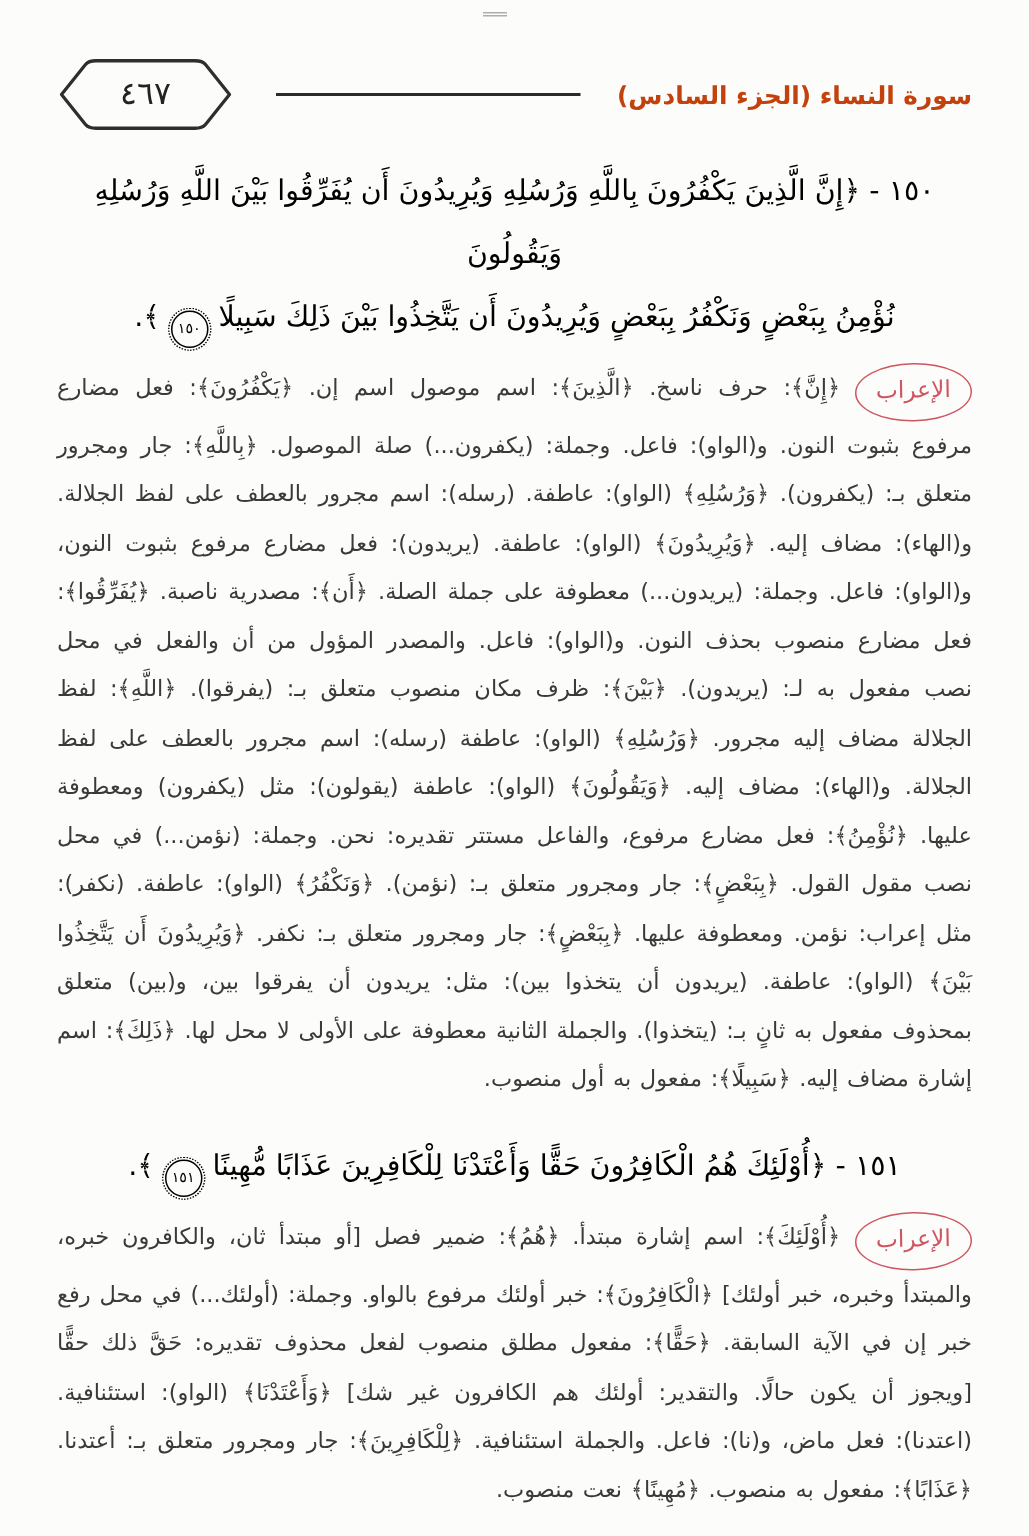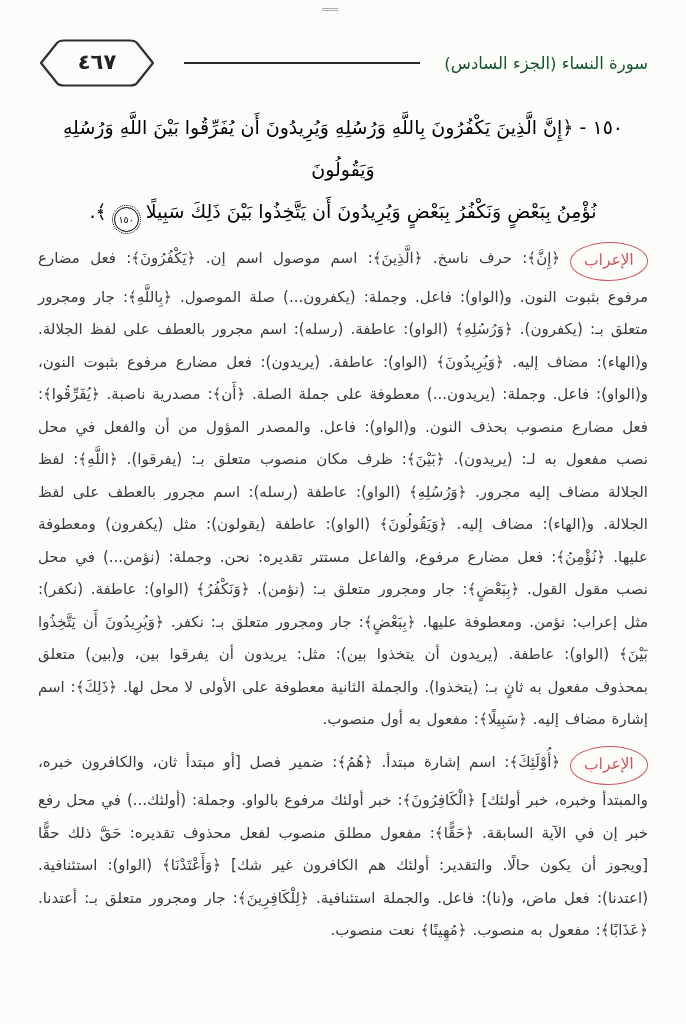--- a/index.html
+++ b/index.html
@@ -17,31 +17,31 @@
   }
   .scan-mark{
     position:absolute;top:8px;left:322px;width:16px;height:5px;
     border-top:3px double #9a9a98;opacity:.8;
   }
   
   .header{
     display:flex;align-items:center;gap:14px;height:58px;
   }
   .header-title{
-    font-weight:normal;font-size:16.5px;color:#14532d;
+    font-weight:bold;font-size:16.5px;color:#c2410c;
     white-space:nowrap;letter-spacing:.2px;
   }
   .header-rule{
     flex:1;height:0;border-top:2px solid #2b2b2b;margin-left:14px;margin-right:10px;
   }
   .page-badge{position:relative;width:118px;height:54px;flex:0 0 auto;}
   .page-badge svg{position:absolute;inset:0;}
   .page-badge .num{
     position:absolute;inset:0;display:flex;align-items:center;justify-content:center;
-    font-size:21px;font-weight:bold;color:#222;padding-bottom:2px;
+    font-size:21px;font-weight:normal;color:#222;padding-bottom:2px;
   }
   
   .verse{
     color:#000000;
     text-align:center;
     font-size:19px;
     line-height:42px;
     font-weight:500;
     margin:14px 2px 6px 2px;
     letter-spacing:.2px;
@@ -98,18 +98,23 @@
     <div>١٥٠ - ﴿إِنَّ الَّذِينَ يَكْفُرُونَ بِاللَّهِ وَرُسُلِهِ وَيُرِيدُونَ أَن يُفَرِّقُوا بَيْنَ اللَّهِ وَرُسُلِهِ وَيَقُولُونَ</div>
     <div>
       <span>نُؤْمِنُ بِبَعْضٍ وَنَكْفُرُ بِبَعْضٍ وَيُرِيدُونَ أَن يَتَّخِذُوا بَيْنَ ذَلِكَ سَبِيلًا</span><span class="ayah-mark">١٥٠</span><span>﴾.</span>
     </div>
   </div>
 
   <p class="irab">
     <span class="irab-badge">الإعراب</span><span>﴿إِنَّ﴾: حرف ناسخ. ﴿الَّذِينَ﴾: اسم موصول اسم إن. ﴿يَكْفُرُونَ﴾: فعل مضارع مرفوع بثبوت النون. و(الواو): فاعل. وجملة: (يكفرون...) صلة الموصول. ﴿بِاللَّهِ﴾: جار ومجرور متعلق بـ: (يكفرون). ﴿وَرُسُلِهِ﴾ (الواو): عاطفة. (رسله): اسم مجرور بالعطف على لفظ الجلالة. و(الهاء): مضاف إليه. ﴿وَيُرِيدُونَ﴾ (الواو): عاطفة. (يريدون): فعل مضارع مرفوع بثبوت النون، و(الواو): فاعل. وجملة: (يريدون...) معطوفة على جملة الصلة. ﴿أَن﴾: مصدرية ناصبة. ﴿يُفَرِّقُوا﴾: فعل مضارع منصوب بحذف النون. و(الواو): فاعل. والمصدر المؤول من أن والفعل في محل نصب مفعول به لـ: (يريدون). ﴿بَيْنَ﴾: ظرف مكان منصوب متعلق بـ: (يفرقوا). ﴿اللَّهِ﴾: لفظ الجلالة مضاف إليه مجرور. ﴿وَرُسُلِهِ﴾ (الواو): عاطفة (رسله): اسم مجرور بالعطف على لفظ الجلالة. و(الهاء): مضاف إليه. ﴿وَيَقُولُونَ﴾ (الواو): عاطفة (يقولون): مثل (يكفرون) ومعطوفة عليها. ﴿نُؤْمِنُ﴾: فعل مضارع مرفوع، والفاعل مستتر تقديره: نحن. وجملة: (نؤمن...) في محل نصب مقول القول. ﴿بِبَعْضٍ﴾: جار ومجرور متعلق بـ: (نؤمن). ﴿وَنَكْفُرُ﴾ (الواو): عاطفة. (نكفر): مثل إعراب: نؤمن. ومعطوفة عليها. ﴿بِبَعْضٍ﴾: جار ومجرور متعلق بـ: نكفر. ﴿وَيُرِيدُونَ أَن يَتَّخِذُوا بَيْنَ﴾ (الواو): عاطفة. (يريدون أن يتخذوا بين): مثل: يريدون أن يفرقوا بين، و(بين) متعلق بمحذوف مفعول به ثانٍ بـ: (يتخذوا). والجملة الثانية معطوفة على الأولى لا محل لها. ﴿ذَلِكَ﴾: اسم إشارة مضاف إليه. ﴿سَبِيلًا﴾: مفعول به أول منصوب.</span>
   </p>
 
+  <div class="verse" style="margin-top:20px">
+    <div>
+      <span>١٥١ - ﴿أُوْلَئِكَ هُمُ الْكَافِرُونَ حَقًّا وَأَعْتَدْنَا لِلْكَافِرِينَ عَذَابًا مُّهِينًا</span><span class="ayah-mark">١٥١</span><span>﴾.</span>
+    </div>
+  </div>
 
   <p class="irab">
     <span class="irab-badge">الإعراب</span><span>﴿أُوْلَئِكَ﴾: اسم إشارة مبتدأ. ﴿هُمُ﴾: ضمير فصل [أو مبتدأ ثان، والكافرون خبره، والمبتدأ وخبره، خبر أولئك] ﴿الْكَافِرُونَ﴾: خبر أولئك مرفوع بالواو. وجملة: (أولئك...) في محل رفع خبر إن في الآية السابقة. ﴿حَقًّا﴾: مفعول مطلق منصوب لفعل محذوف تقديره: حَقَّ ذلك حقًّا [ويجوز أن يكون حالًا. والتقدير: أولئك هم الكافرون غير شك] ﴿وَأَعْتَدْنَا﴾ (الواو): استئنافية. (اعتدنا): فعل ماض، و(نا): فاعل. والجملة استئنافية. ﴿لِلْكَافِرِينَ﴾: جار ومجرور متعلق بـ: أعتدنا. ﴿عَذَابًا﴾: مفعول به منصوب. ﴿مُهِينًا﴾ نعت منصوب.</span>
   </p>
 
 </div>
 
 </body></html>

